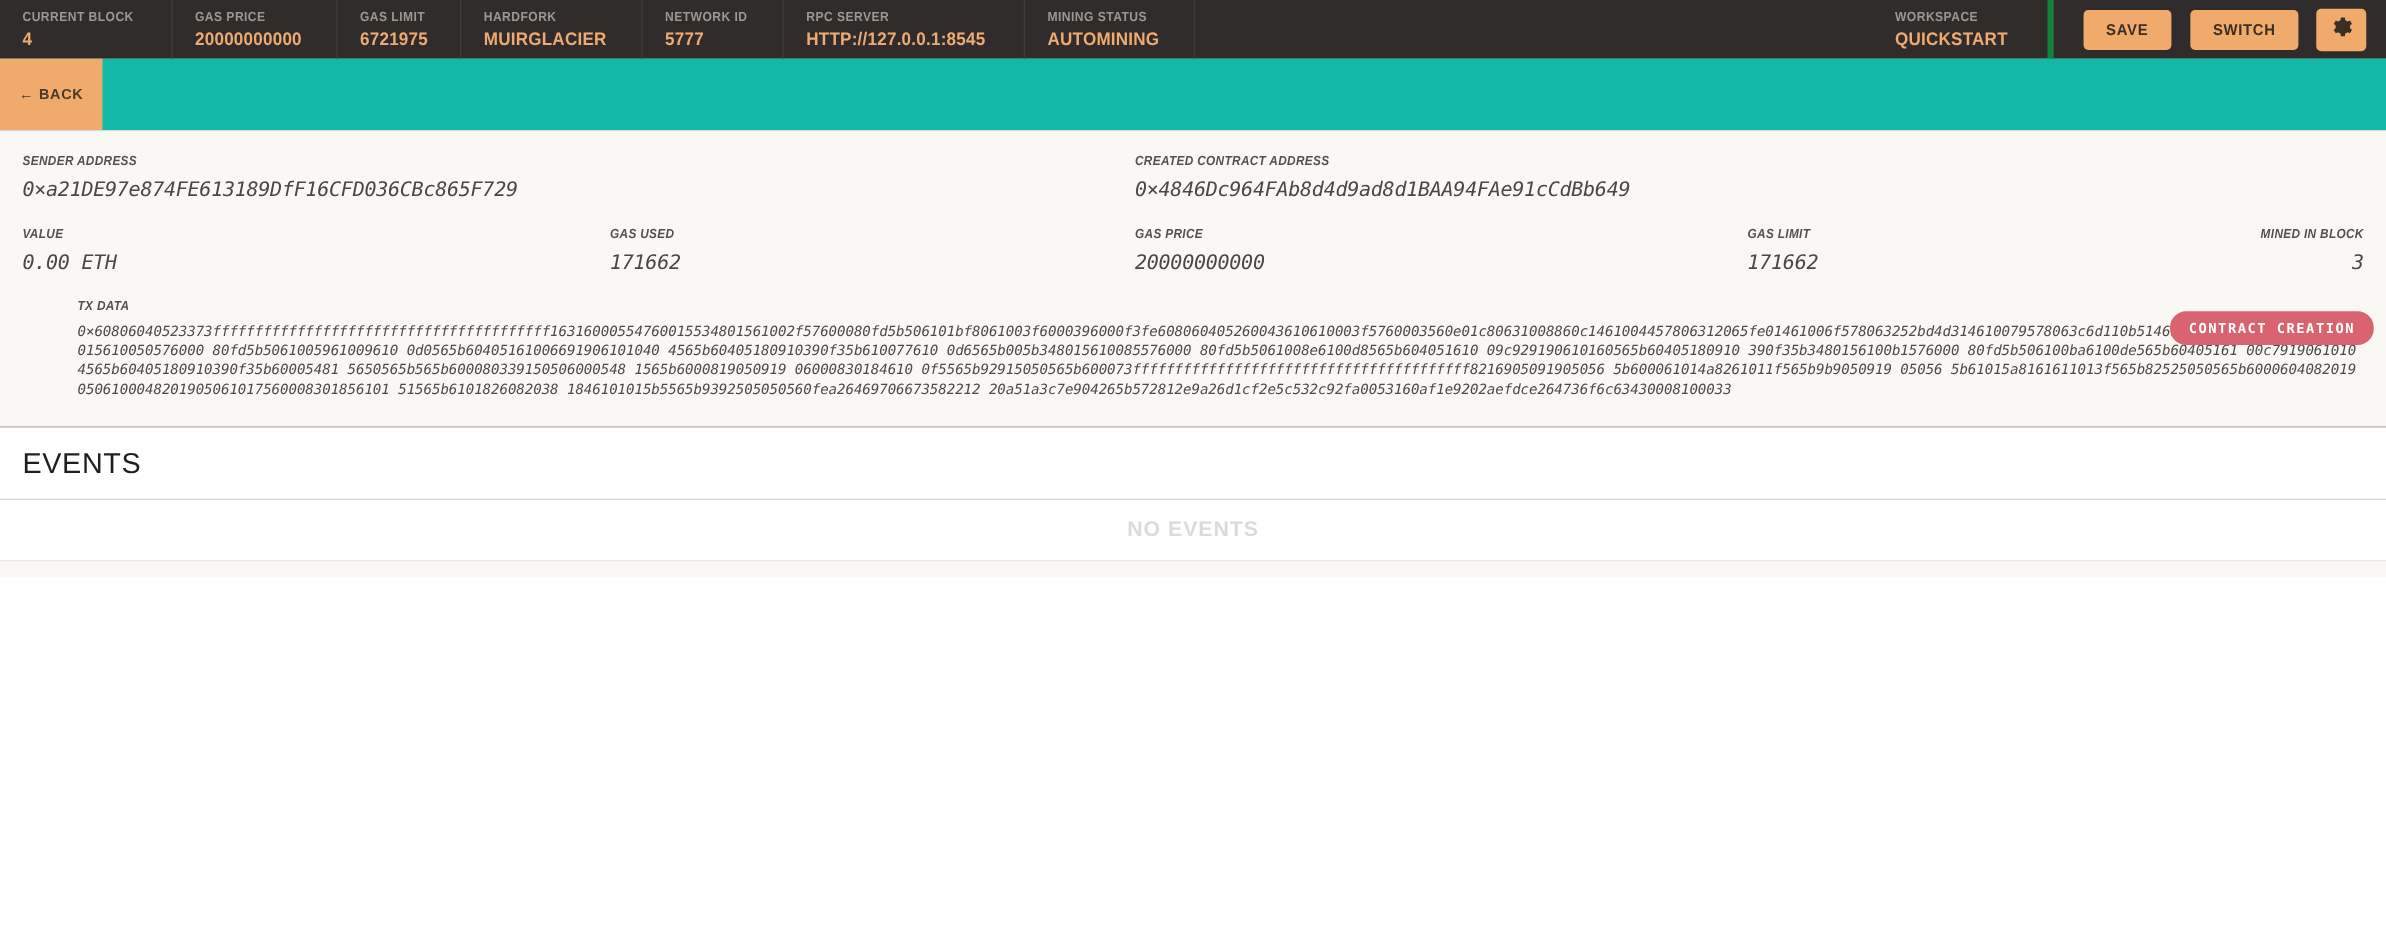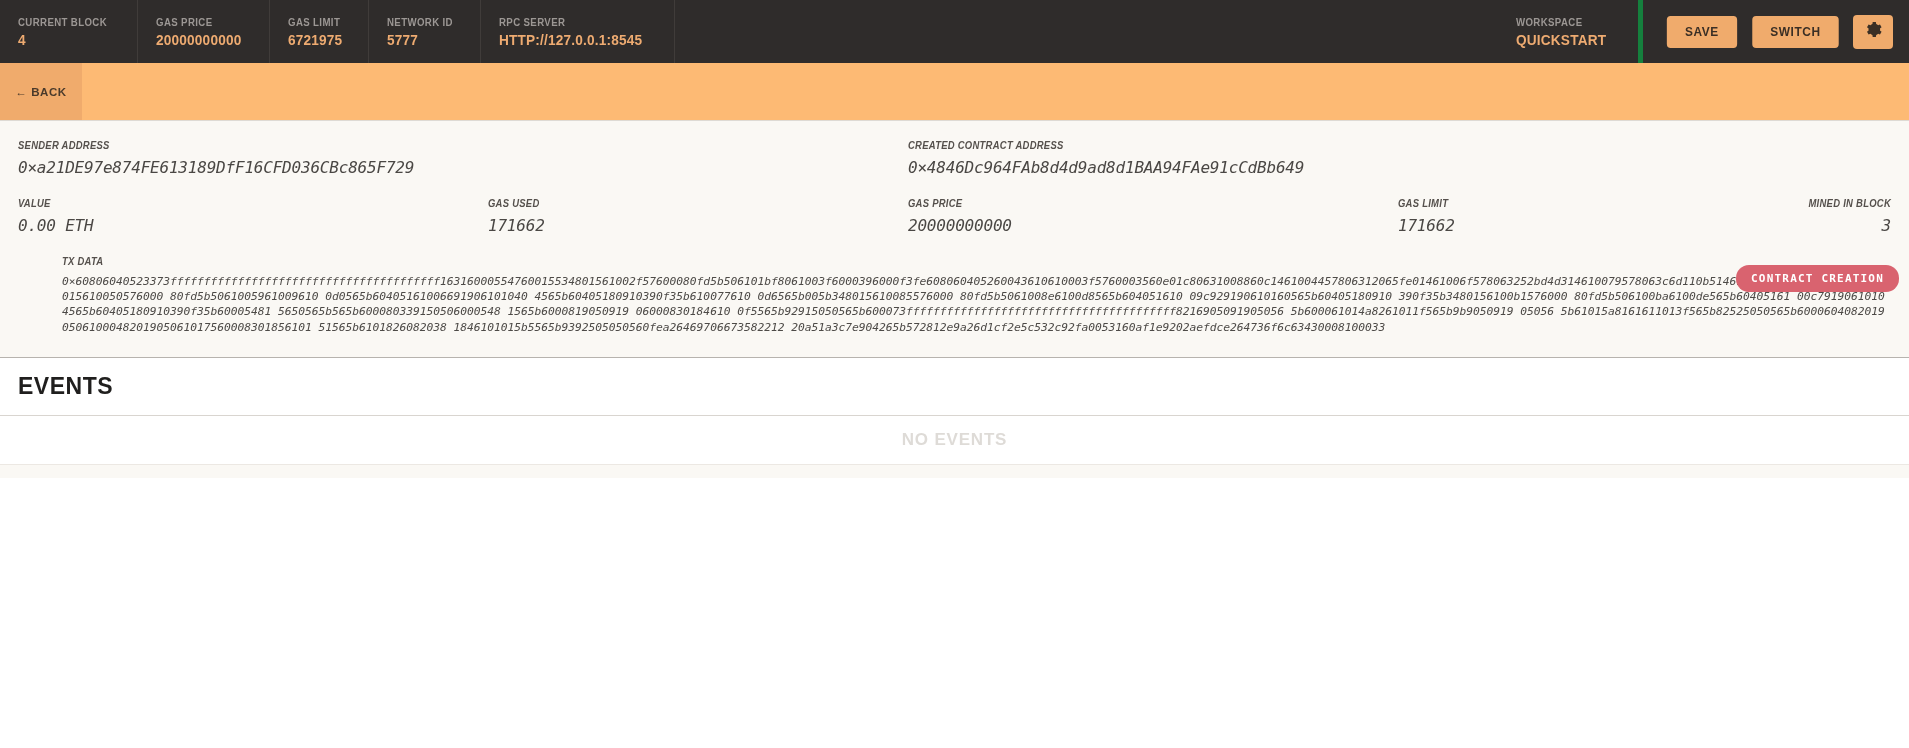--- a/index.html
+++ b/index.html
@@ -6,21 +6,21 @@
   html, body {
     width: 1909px;
     height: 748px;
     background: #ffffff;
     font-family: "Liberation Sans", sans-serif;
     overflow: hidden;
   }
 
   
   .topbar {
-    height: 63px;
+    height: 47px;
     background: #2f2c2b;
     display: flex;
     align-items: stretch;
     width: 100%;
   }
   .stat {
     display: flex;
     flex-direction: column;
     justify-content: center;
     padding: 0 22px 0 18px;
@@ -86,21 +86,21 @@
     justify-content: center;
     cursor: pointer;
   }
 
   
   .txheader {
     height: 58px;
     display: flex;
     align-items: stretch;
     border-bottom: 1px solid #dedad4;
-    background: #fdba74;
+    background: #14b8a6;
   }
   .back-btn {
     width: 82px;
     background: #f0ab6c;
     display: flex;
     align-items: center;
     justify-content: center;
     color: #4a3a2b;
     font-size: 11.5px;
     font-weight: bold;
@@ -196,21 +196,20 @@
   }
 
   
   .events-header {
     height: 58px;
     display: flex;
     align-items: center;
     padding-left: 18px;
     background: #ffffff;
     border-bottom: 1px solid #d9d5d0;
-    font-weight: bold;
   }
   .events-title {
     font-size: 23px;
     color: #201f1e;
     letter-spacing: 0.5px;
     font-family: "Liberation Sans", sans-serif;
   }
   .no-events {
     height: 48px;
     display: flex;
@@ -242,26 +241,34 @@
     </div>
     <div class="stat">
       <div class="stat-label">GAS PRICE</div>
       <div class="stat-value">20000000000</div>
     </div>
     <div class="stat">
       <div class="stat-label">GAS LIMIT</div>
       <div class="stat-value">6721975</div>
     </div>
     <div class="stat">
+      <div class="stat-label">HARDFORK</div>
+      <div class="stat-value">MUIRGLACIER</div>
+    </div>
+    <div class="stat">
       <div class="stat-label">NETWORK ID</div>
       <div class="stat-value">5777</div>
     </div>
     <div class="stat">
       <div class="stat-label">RPC SERVER</div>
       <div class="stat-value">HTTP://127.0.0.1:8545</div>
+    </div>
+    <div class="stat">
+      <div class="stat-label">MINING STATUS</div>
+      <div class="stat-value">AUTOMINING</div>
     </div>
 
     <div class="topbar-spacer"></div>
 
     <div class="workspace-block">
       <div class="stat-label">WORKSPACE</div>
       <div class="stat-value">QUICKSTART</div>
     </div>
 
     <div class="topbar-actions">

